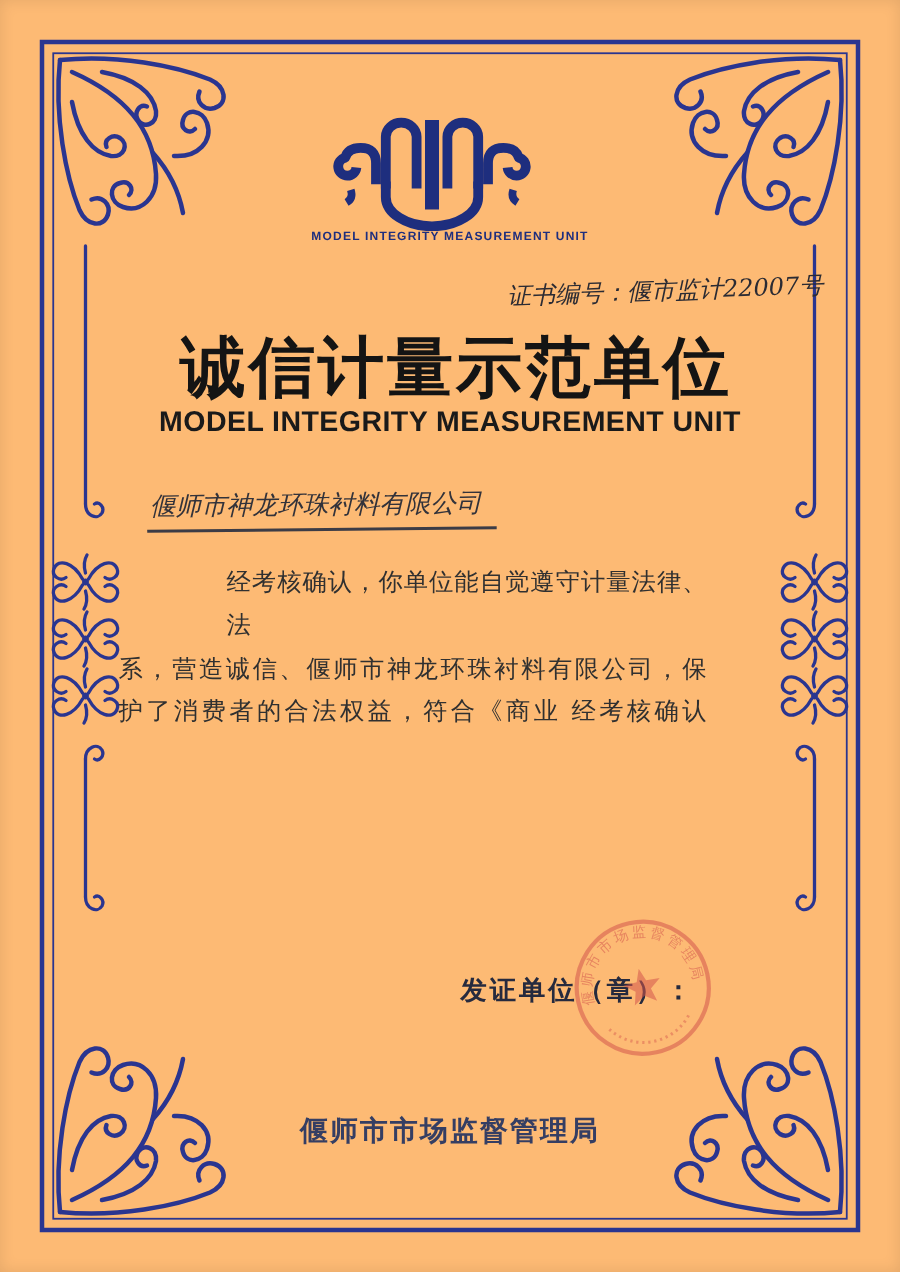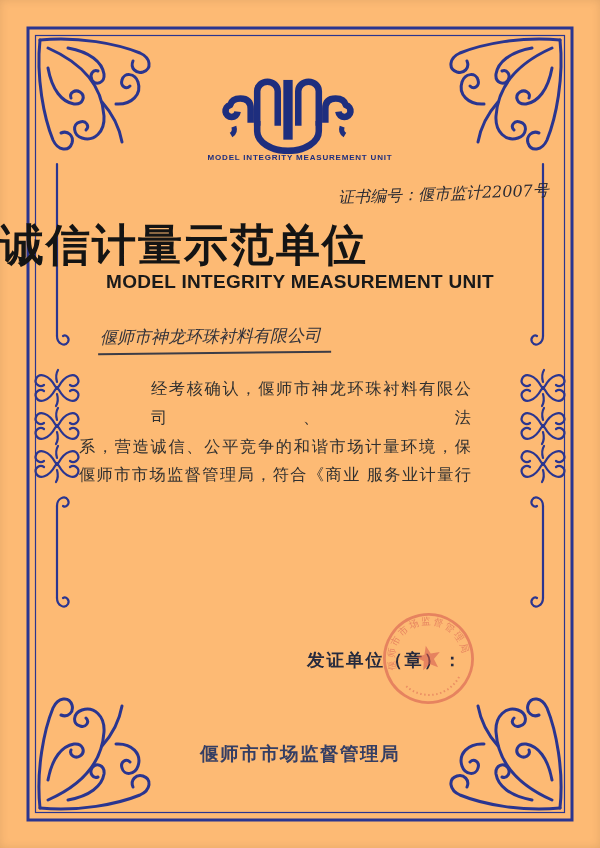--- a/index.html
+++ b/index.html
@@ -19,21 +19,21 @@
     color:#1e2e7e;
   }
   .cert-no{
     position:absolute;left:338px;top:184px;width:220px;
     font-family:"DejaVu Serif", serif;font-style:italic;
     font-size:16px;color:#2b2b33;transform:rotate(-2deg);
     white-space:nowrap;
   }
   .title{
     position:absolute;left:0;top:216px;width:488px;margin:0;
-    text-align:left;
+    text-align:right;
     font-family:"Liberation Serif", serif;
     font-weight:900;font-size:44px;letter-spacing:2px;color:#141414;
   }
   .subtitle{
     position:absolute;left:0;top:271px;width:600px;
     text-align:center;font-weight:800;font-size:19px;letter-spacing:0.3px;
     color:#1a1a1a;
   }
   .awardee{
     position:absolute;left:98px;top:325px;min-width:214px;
@@ -136,23 +136,23 @@
   <div class="logo-caption">MODEL INTEGRITY MEASUREMENT UNIT</div>
 
   <div class="cert-no"><span>证书编号：</span><span>偃市监计22007号</span></div>
 
   <h1 class="title">诚信计量示范单位</h1>
   <div class="subtitle">MODEL INTEGRITY MEASUREMENT UNIT</div>
 
   <div class="awardee">偃师市神龙环珠衬料有限公司</div>
 
   <div class="body-para">
-    <div class="bline first">经考核确认，偃师市神龙环珠衬料有限公司、法</div>
-    <div class="bline">系，营造诚信、公平竞争的和谐市场计量环境，保</div>
-    <div class="bline">偃师市市场监督管理局，符合《商业 服务业计量行</div>
+    <div class="bline first">经考核确认，你单位能自觉遵守计量法律、法</div>
+    <div class="bline">系，营造诚信、偃师市神龙环珠衬料有限公司，保</div>
+    <div class="bline">护了消费者的合法权益，符合《商业 经考核确认</div>
   </div>
 
   <div class="issuer-label">发证单位（章）：</div>
 
   <svg class="seal-svg" viewBox="0 0 95 95" aria-hidden="true">
     <g transform="rotate(-12 47.5 47.5)" opacity="0.55">
       <circle cx="47.5" cy="47.5" r="44" fill="none" stroke="#d4574e" stroke-width="2.8"></circle>
       <polygon points="47.5,34.5 50.7,43.05 59.9,43.5 52.7,49.2 55.1,58 47.5,53 39.9,58 42.3,49.2 35.1,43.5 44.3,43.05" fill="#d4574e"></polygon>
       <path id="sealArc" d="M14.7,56.3 A34,34 0 1 1 80.3,56.3" fill="none"></path>
       <text font-size="9.5" letter-spacing="2" fill="#d4574e" font-family="Liberation Sans, sans-serif">

